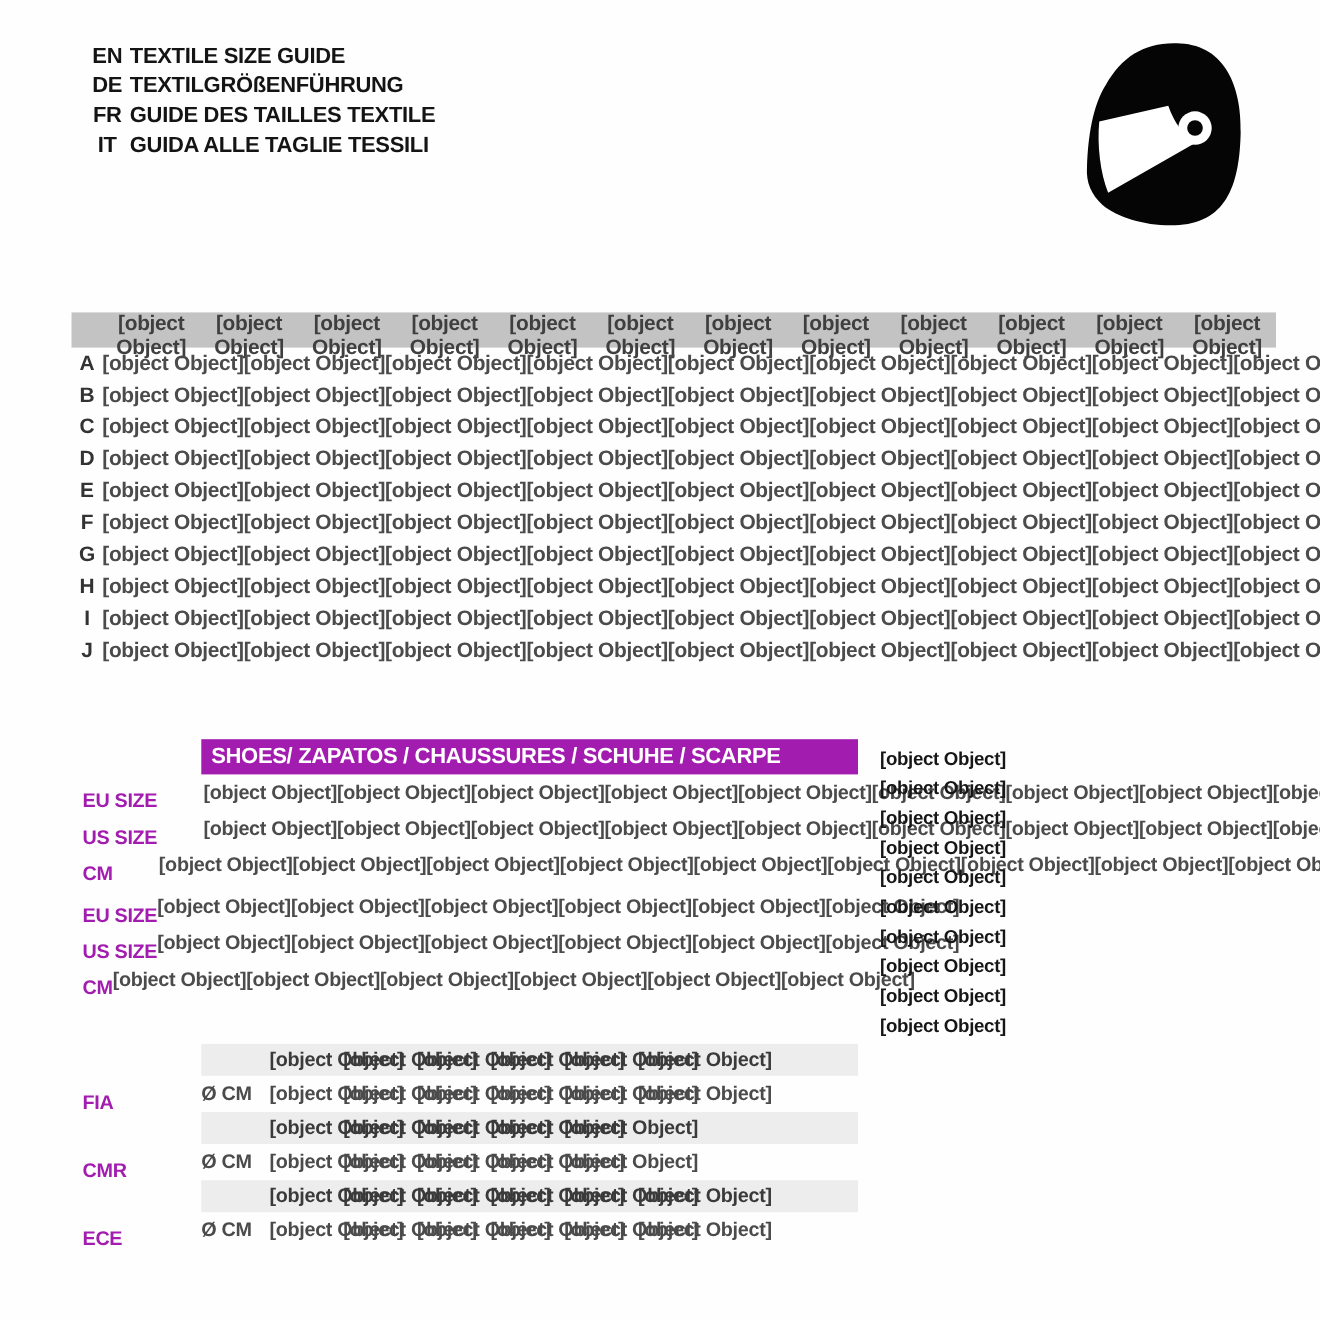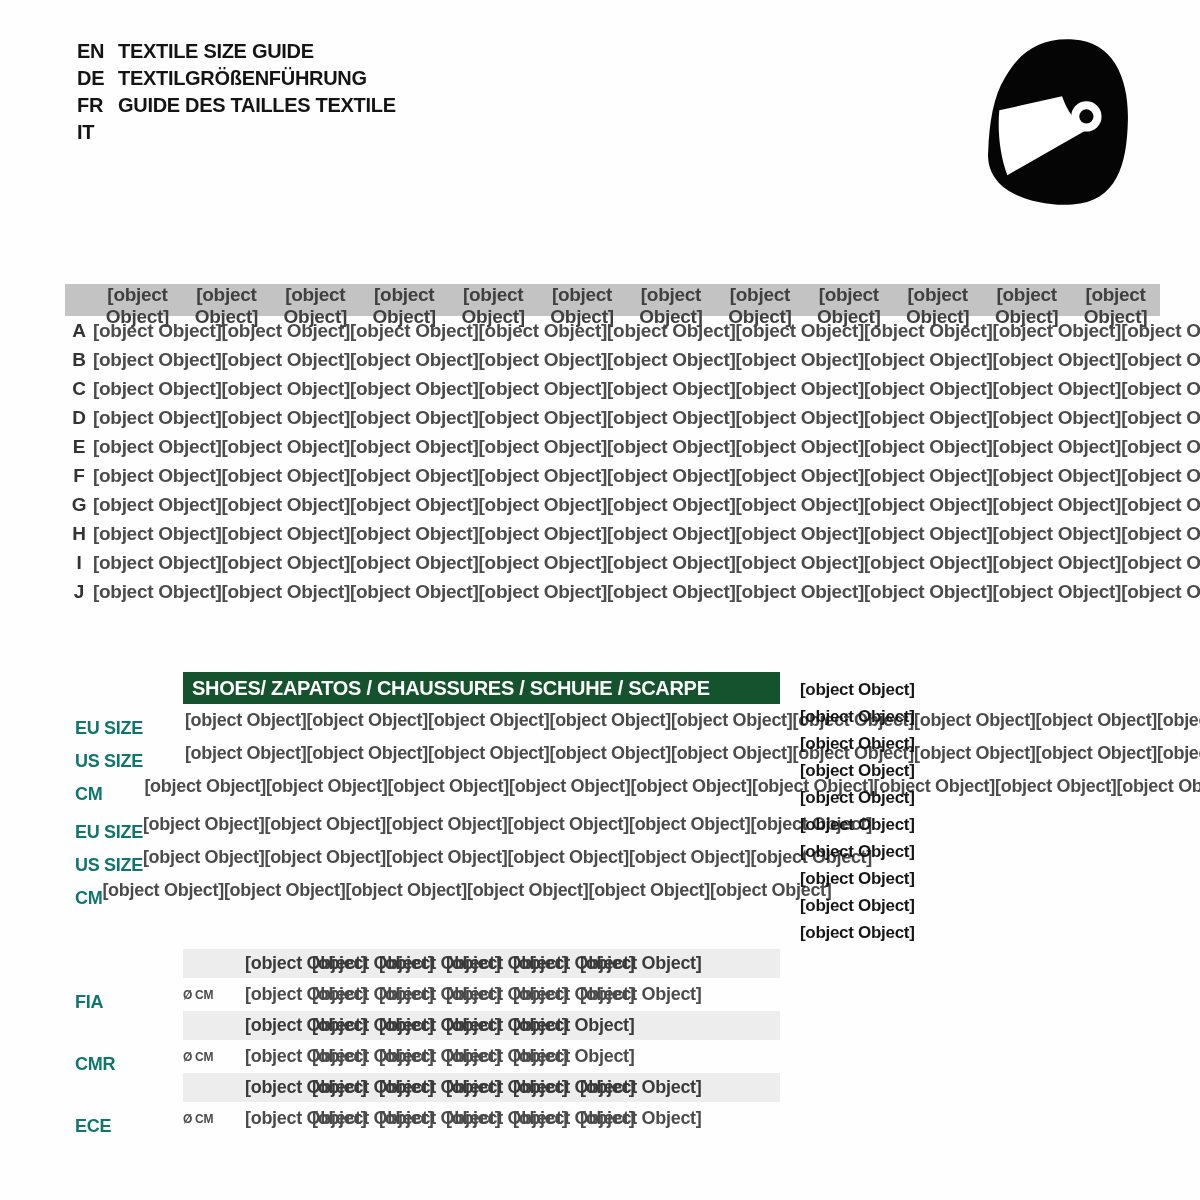--- a/index.html
+++ b/index.html
@@ -7,50 +7,50 @@
     position:relative;
     width:1200px;height:1200px;
     background:#fefefe;
     font-family:"Liberation Sans","DejaVu Sans",sans-serif;
     font-weight:700;
     color:#222;
     overflow:hidden;
     letter-spacing:-0.3px;
   }
   
-  .langs{position:absolute;left:77px;top:38px;}
+  .langs{position:absolute;left:77px;top:38px;text-align:center;}
   .langrow{display:flex;height:27px;align-items:center;font-size:20px;color:#141414;}
   .langcode{width:41px;}
   
   .helmet-ico{position:absolute;left:975px;top:32px;width:162px;height:180px;}
   
   .maintable{position:absolute;left:65px;top:250px;width:1095px;}
   .grid{display:grid;grid-template-columns:28px repeat(12,1fr);align-items:center;}
   .grp-row{height:34px;}
   .grp{grid-column:span 2;height:34px;margin:0 3px;display:flex;align-items:center;justify-content:center;font-size:21px;color:#2c2c2c;}
   .spacer2{grid-column:span 2;}
   .band{height:32px;background:#c3c3c3;}
   .bandcell{text-align:center;font-size:19px;color:#3f3f3f;}
   .contents{display:contents;}
   .trow{height:29px;}
   .rowletter{text-align:center;font-size:19px;color:#333;}
   .vcell{text-align:center;font-size:19px;color:#4b4b4b;white-space:nowrap;}
   
   .btable{position:absolute;left:65px;width:715px;}
-  .bar{margin-left:118px;height:32px;background:#14532d;color:#fff;display:flex;align-items:center;padding-left:9px;box-sizing:border-box;font-size:20px;white-space:nowrap;}
+  .bar{margin-left:118px;height:32px;background:#a21caf;color:#fff;display:flex;align-items:center;padding-left:9px;box-sizing:border-box;font-size:20px;white-space:nowrap;}
   .brow{position:relative;display:flex;align-items:center;height:33px;}
-  .blabel{position:relative;width:118px;box-sizing:border-box;padding-left:10px;font-size:18px;color:#0f766e;white-space:nowrap;margin-top:16px;}
+  .blabel{position:relative;width:118px;box-sizing:border-box;padding-left:10px;font-size:18px;color:#a21caf;white-space:nowrap;margin-top:16px;}
   .bvals{position:relative;flex:1;display:flex;}
   .bvals .vcell{flex:1;font-size:18px;}
   .shoes .bvals{padding:0 6px 0 42px;}
   .gloves .bvals{padding:0 58px 0 0;}
   
   .hrow{position:relative;display:flex;align-items:center;height:31px;}
   .hrow.shaded::before{content:"";position:absolute;left:118px;right:0;top:1px;bottom:1px;background:#ededed;}
-  .hunit{position:relative;width:62px;font-size:12px;color:#4b4b4b;white-space:nowrap;}
+  .hunit{position:relative;width:62px;font-size:18px;color:#4b4b4b;white-space:nowrap;}
   .hvals{position:relative;display:flex;}
   .hvals .vcell{width:67px;flex:none;font-size:18px;}
   .hsizes .vcell{color:#3a3a3a;}
   
   .legend{position:absolute;left:800px;top:676px;width:382px;}
   .legitem{font-size:17px;line-height:27px;color:#161616;}
 </style>
 </head>
 <body>
 
@@ -69,20 +69,21 @@
         <span class="langtitle">TEXTILGRÖßENFÜHRUNG</span>
       </div>
 
       <div class="langrow">
         <span class="langcode">FR</span>
         <span class="langtitle">GUIDE DES TAILLES TEXTILE</span>
       </div>
 
       <div class="langrow">
         <span class="langcode">IT</span>
+        <span class="langtitle">GUIDA ALLE TAGLIE TESSILI</span>
       </div>
     </div>
 
   <div class="helmet-ico">
     <svg viewBox="0 0 160 175" width="162" height="180" aria-hidden="true">
       <path fill="#050505" d="M97 6 C137 8 152 45 151 86 C150 130 140 166 96 169 C70 171 41 163 27 151 C17 142 12 131 13 117 C14 89 18 62 30 43 C45 17 66 4 97 6 Z"></path>
       <path fill="#ffffff" d="M24 76 L86 62 C91 77 100 89 111 95 L32 140 C25 122 22 98 24 76 Z"></path>
       <circle cx="110" cy="82" r="15" fill="#ffffff"></circle>
       <circle cx="110" cy="82" r="7" fill="#050505"></circle>
     </svg>

